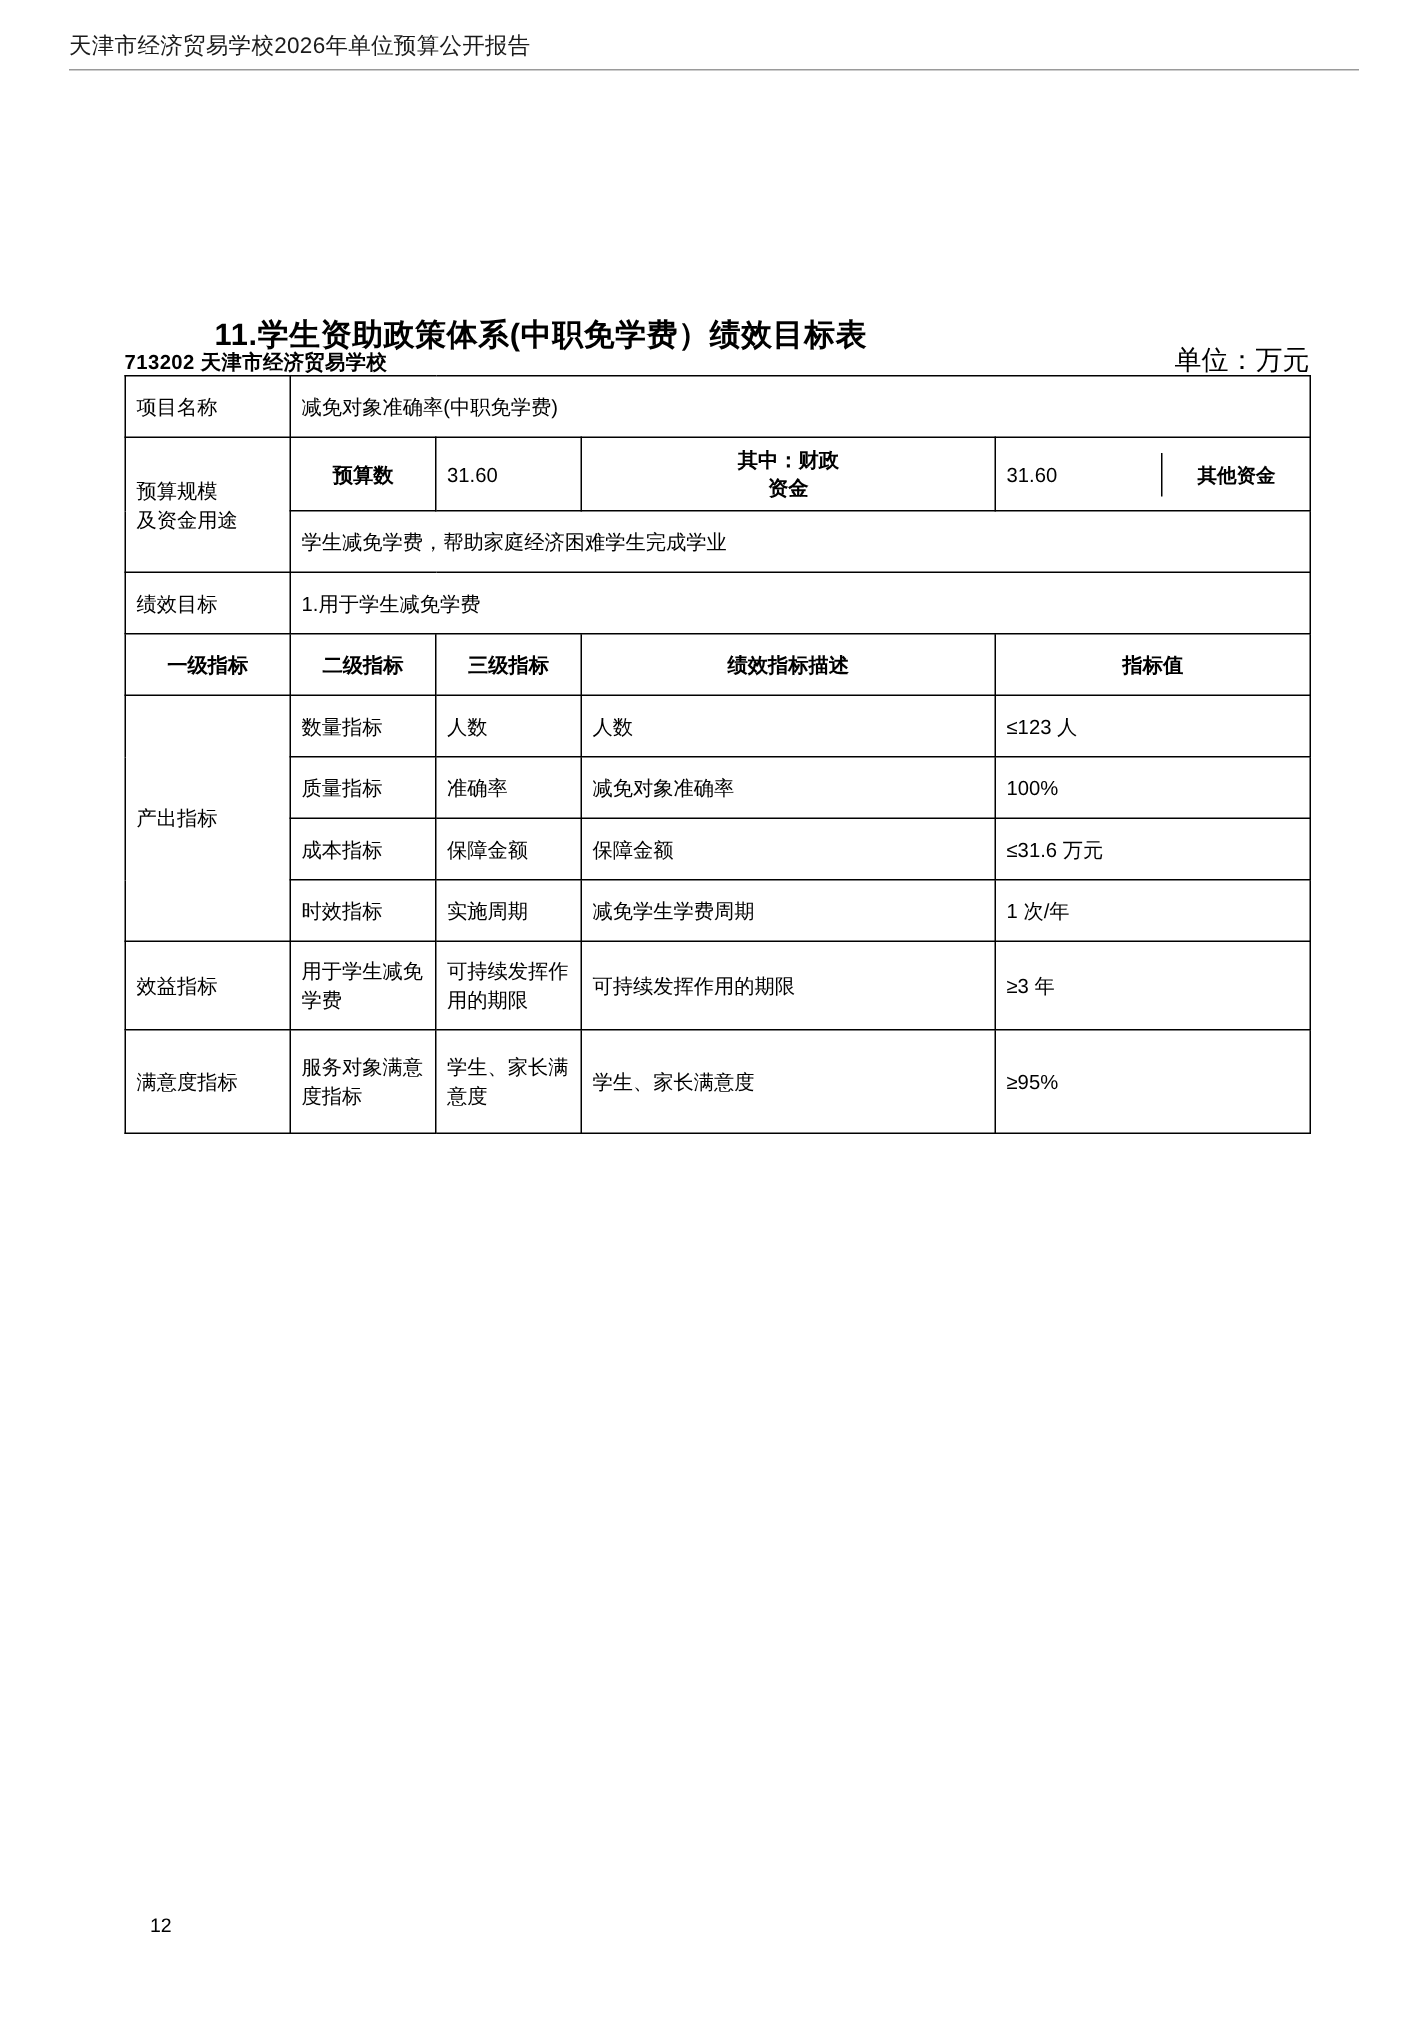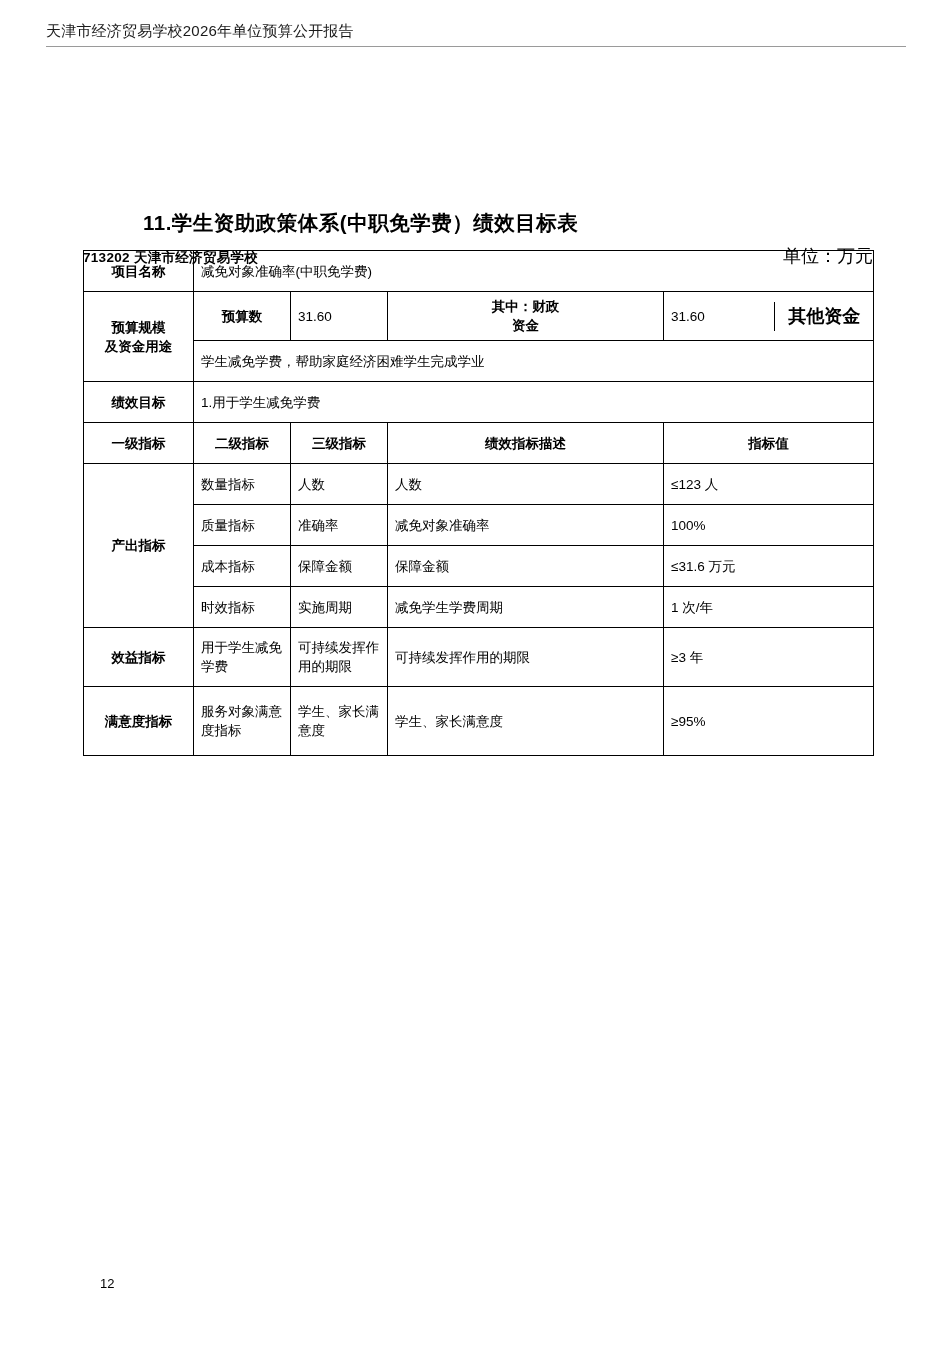--- a/index.html
+++ b/index.html
@@ -44,21 +44,21 @@
     top: 188px;
     left: 143px;
     font-size: 20.5px;
     font-weight: bold;
     letter-spacing: 0.5px;
     white-space: nowrap;
     margin-top: 21px;
   }
   .sub-row {
     position: absolute;
-    top: 244px;
+    top: 228px;
     left: 83px;
     width: 790px;
     display: flex;
     justify-content: space-between;
     align-items: baseline;
     font-size: 13.5px;
   }
   .sub-left {
     font-weight: bold;
     letter-spacing: 0.3px;
@@ -78,22 +78,21 @@
     border: 1px solid #000000;
     padding: 5px 7px;
     font-size: 13.5px;
     line-height: 19px;
     vertical-align: middle;
     word-break: break-all;
   }
   .c-center { text-align: center; }
   .c-bold { font-weight: bold; }
   .cell-label {
-    text-align: center;
-    font-weight: bold;
+    font-weight: normal;
   }
   .tall { height: 38px; }
   .row-h { height: 30px; }
   .two-line { line-height: 18px; }
   .footer-num {
     position: absolute;
     top: 1250px;
     left: 100px;
     font-size: 13px;
     margin-top: 26px;
@@ -140,21 +139,21 @@
         </td>
         <td class="tall" style="padding:0">
           <table style="width:100%;border-collapse:collapse;table-layout:fixed">
             <colgroup>
                 <col style="width:110px">
                 <col style="width:100px">
               </colgroup>
             <tbody>
                 <tr>
               <td style="border:none;border-right:1px solid #000;padding:5px 7px;font-size:13.5px">31.60</td>
-              <td style="border:none;padding:5px 7px;font-size:18px;text-align:center;font-weight:bold">其他资金</td>
+              <td style="border:none;padding:5px 7px;font-size:13px;text-align:center;font-weight:bold">其他资金</td>
             </tr>
           </tbody>
             </table>
         </td>
       </tr>
       <tr>
         <td colspan="4" class="row-h">学生减免学费，帮助家庭经济困难学生完成学业</td>
       </tr>
       <tr>
         <td class="cell-label row-h">绩效目标</td>

